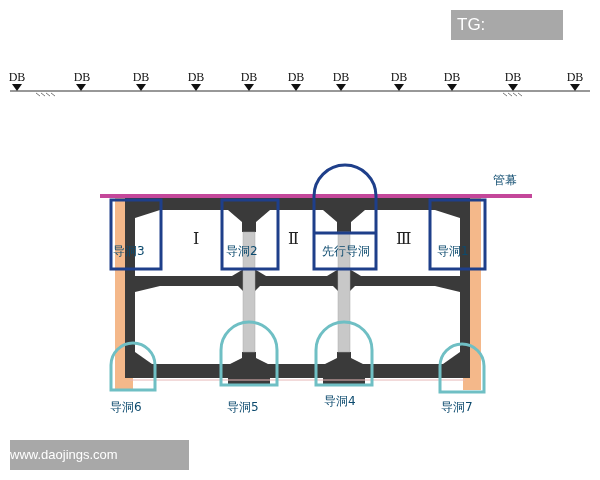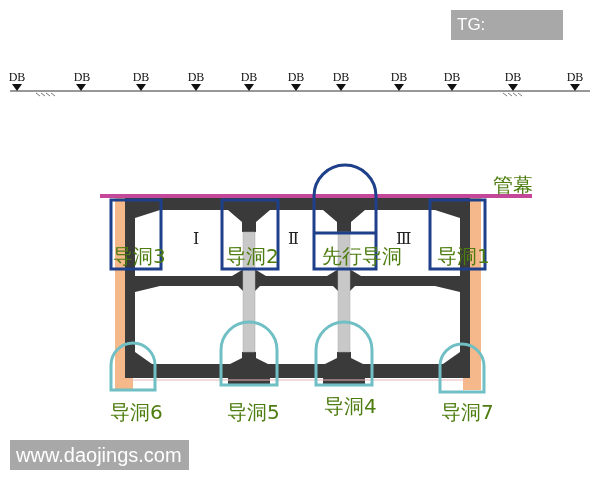--- a/index.html
+++ b/index.html
@@ -1,30 +1,30 @@
 <!DOCTYPE html>
 <html><head>
   <meta charset="utf-8">
   <style>
     html, body { margin: 0; padding: 0; background: #ffffff; }
     body { width: 600px; height: 480px; position: relative; overflow: hidden;
            font-family: "DejaVu Serif", "Liberation Serif", serif; }
     .canvas { position: absolute; left: 0; top: 0; width: 600px; height: 480px; }
     .db-label { position: absolute; top: 70px; font-size: 12px; color: #111;
                 font-family: "Liberation Serif", "DejaVu Serif", serif; transform: translateX(-50%); }
-    .tunnel-label { position: absolute; font-size: 20px; color: #4d7c0f;
+    .tunnel-label { position: absolute; font-size: 12px; color: #0c4a6e;
                     font-family: "DejaVu Sans", "Liberation Sans", sans-serif; white-space: nowrap; }
     .zone-label { position: absolute; font-size: 16px; color: #222;
                   font-family: "Liberation Serif", "DejaVu Serif", serif; }
     .wm { position: absolute; background: #a8a8a8; color: #ffffff;
           font-family: "Liberation Sans", "DejaVu Sans", sans-serif; }
     .wm-top { left: 451px; top: 10px; width: 112px; height: 30px; font-size: 17px;
               line-height: 30px; padding-left: 6px; box-sizing: border-box; }
-    .wm-bot { left: 10px; top: 440px; width: 179px; height: 30px; font-size: 20px;
-              line-height: 30px; padding-left: 6px; box-sizing: border-box; }
+    .wm-bot { left: 10px; top: 440px; width: 179px; height: 30px; font-size: 13px;
+              line-height: 30px; box-sizing: border-box; }
   </style>
 </head>
 <body>
 
 <div class="canvas">
   <svg width="600" height="480" viewBox="0 0 600 480" xmlns="http://www.w3.org/2000/svg">
 
     <line x1="10" y1="91" x2="590" y2="91" stroke="#333" stroke-width="1.2"></line>
 
     <g stroke="#555" stroke-width="0.8">

